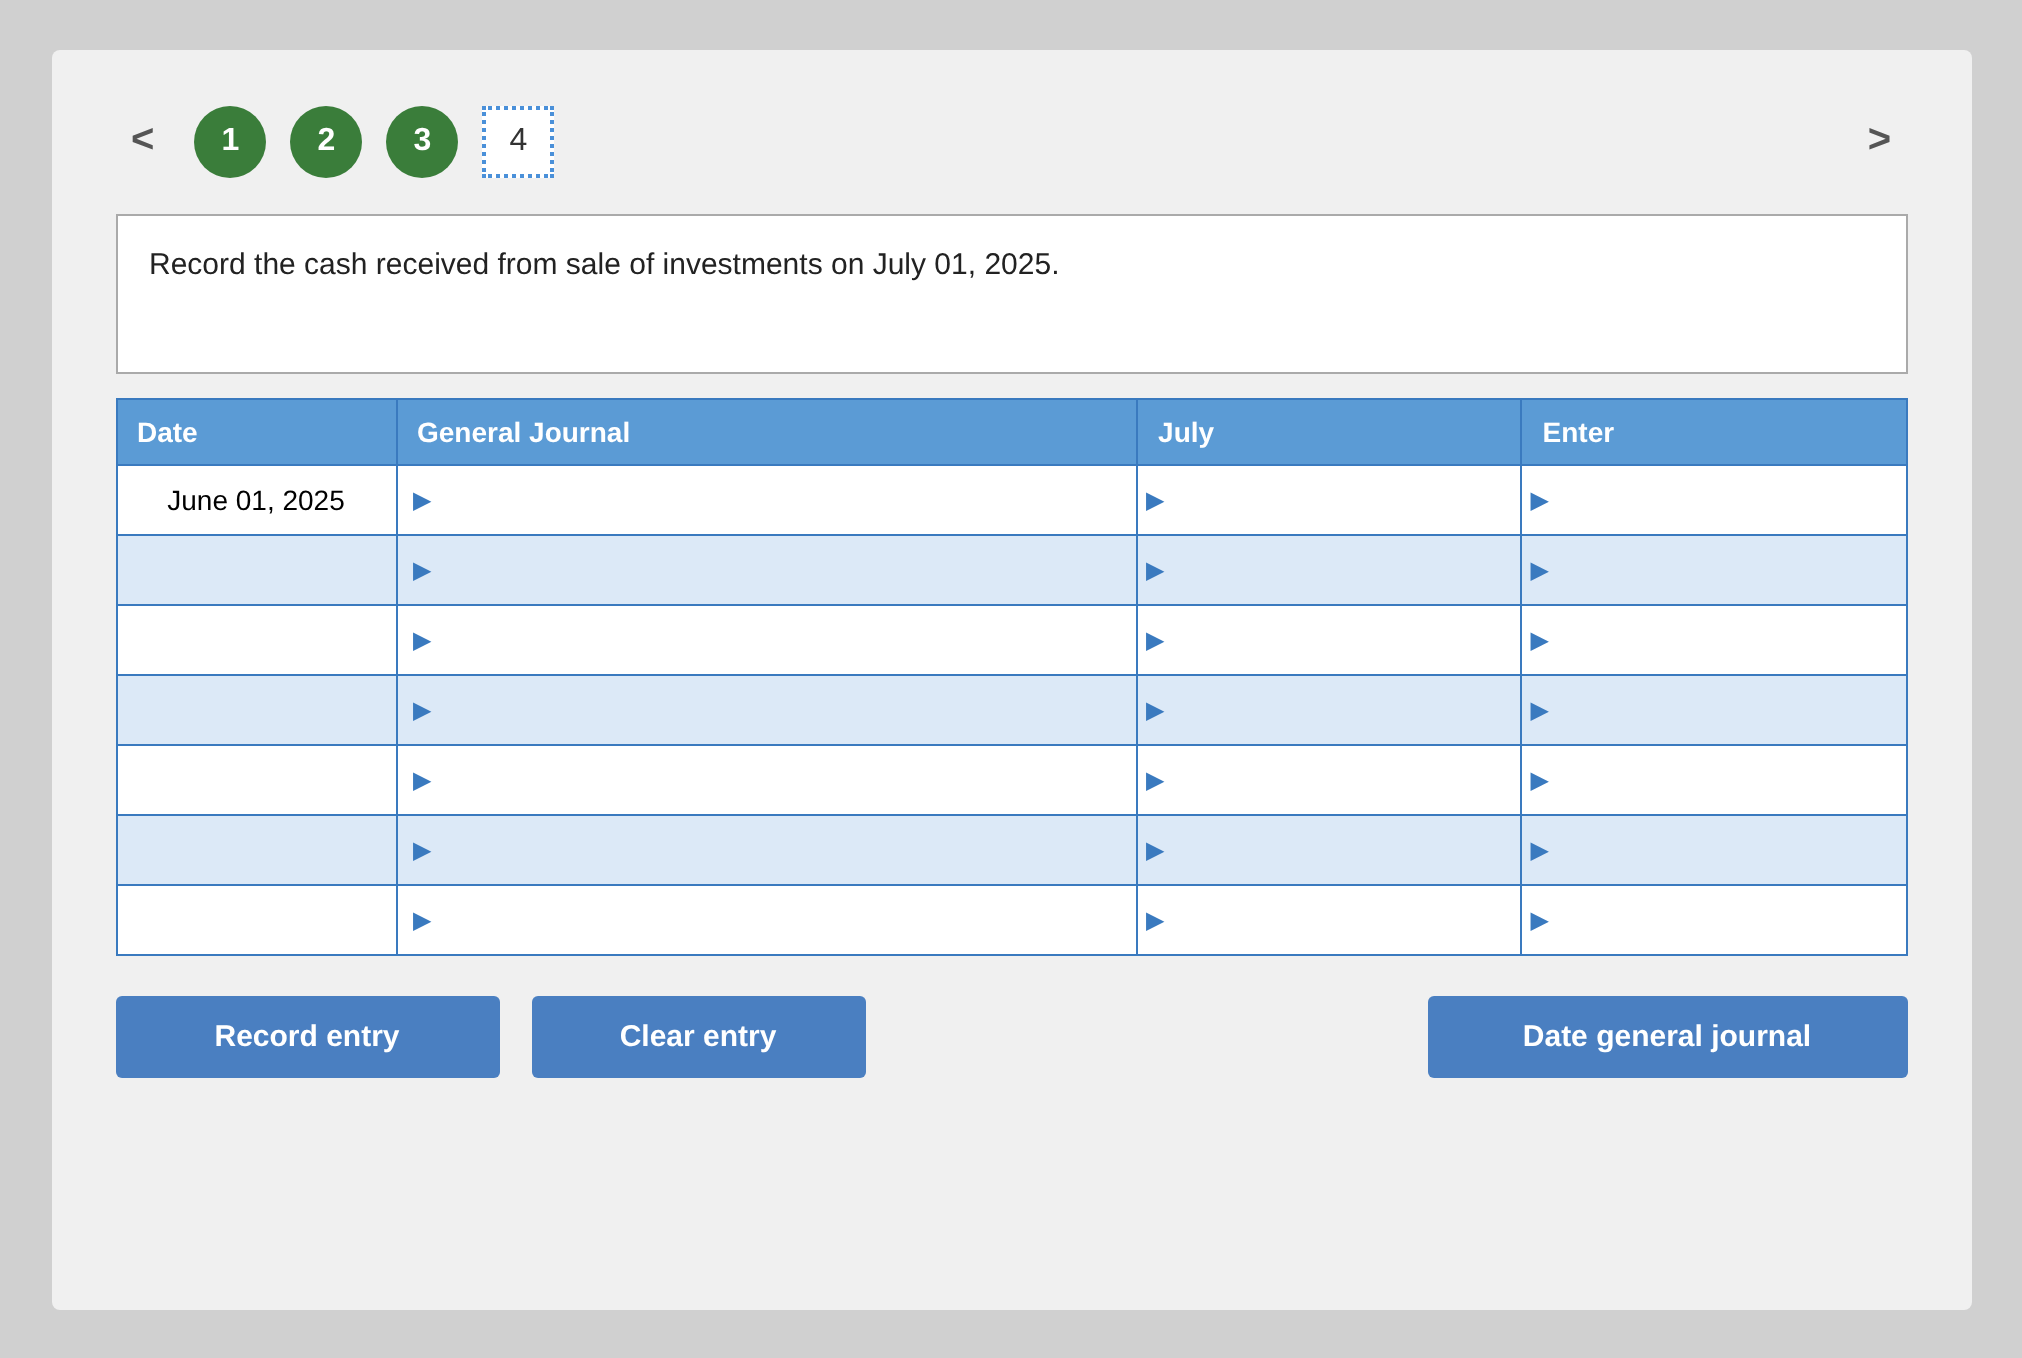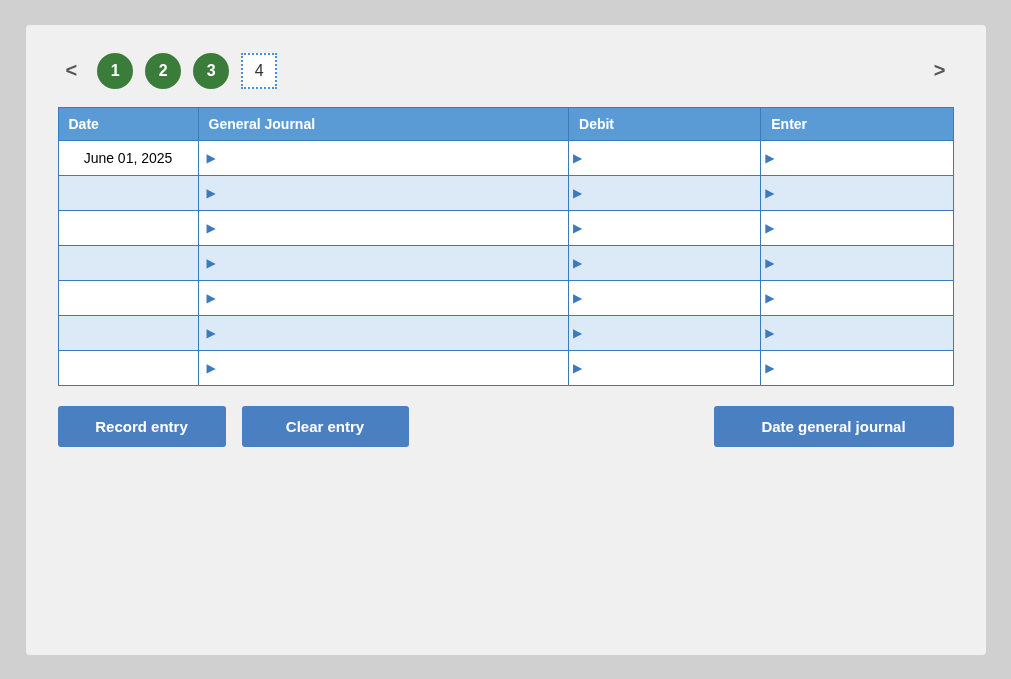--- a/index.html
+++ b/index.html
@@ -146,21 +146,21 @@
       padding: 12px 0;
       font-size: 15px;
       font-weight: bold;
       color: white;
       background: #4a7fc1;
       border: none;
       border-radius: 3px;
       cursor: pointer;
       text-align: center;
     }
-    .btn-record { width: 168px; }
+    .btn-record { width: 192px; }
     .btn-clear { width: 167px; }
     .btn-view { width: 240px; margin-left: auto; }
     .td-input-wrap {
       display: flex;
       align-items: center;
       height: 34px;
       position: relative;
     }
     .td-input-wrap .cell-arrow {
       position: static;
@@ -193,28 +193,31 @@
     </div>
     <div class="nav-circle">
       <span>3</span>
     </div>
     <div class="nav-box">
       <span>4</span>
     </div>
     <span class="nav-arrow nav-arrow-right">&gt;</span>
   </div>
 
+  <div class="instruction-box">
+    <span>Record the cash received from sale of investments on July 01, 2025.</span>
+  </div>
 
 
   <table class="journal-table">
     <thead>
       <tr>
         <th class="date-col">Date</th>
         <th class="journal-col">General Journal</th>
-        <th class="debit-col">Debit</th>
+        <th class="debit-col">July</th>
         <th class="credit-col">Enter</th>
       </tr>
     </thead>
     <tbody id="table-body">
     <tr>
           <td class="date-cell" style="text-align: center; font-size: 14px; padding: 6px 8px;">June 01, 2025</td>
           <td class="journal-cell">
             <div class="td-input-wrap">
               <span class="cell-arrow">▶</span>
               <input type="text" style="">

